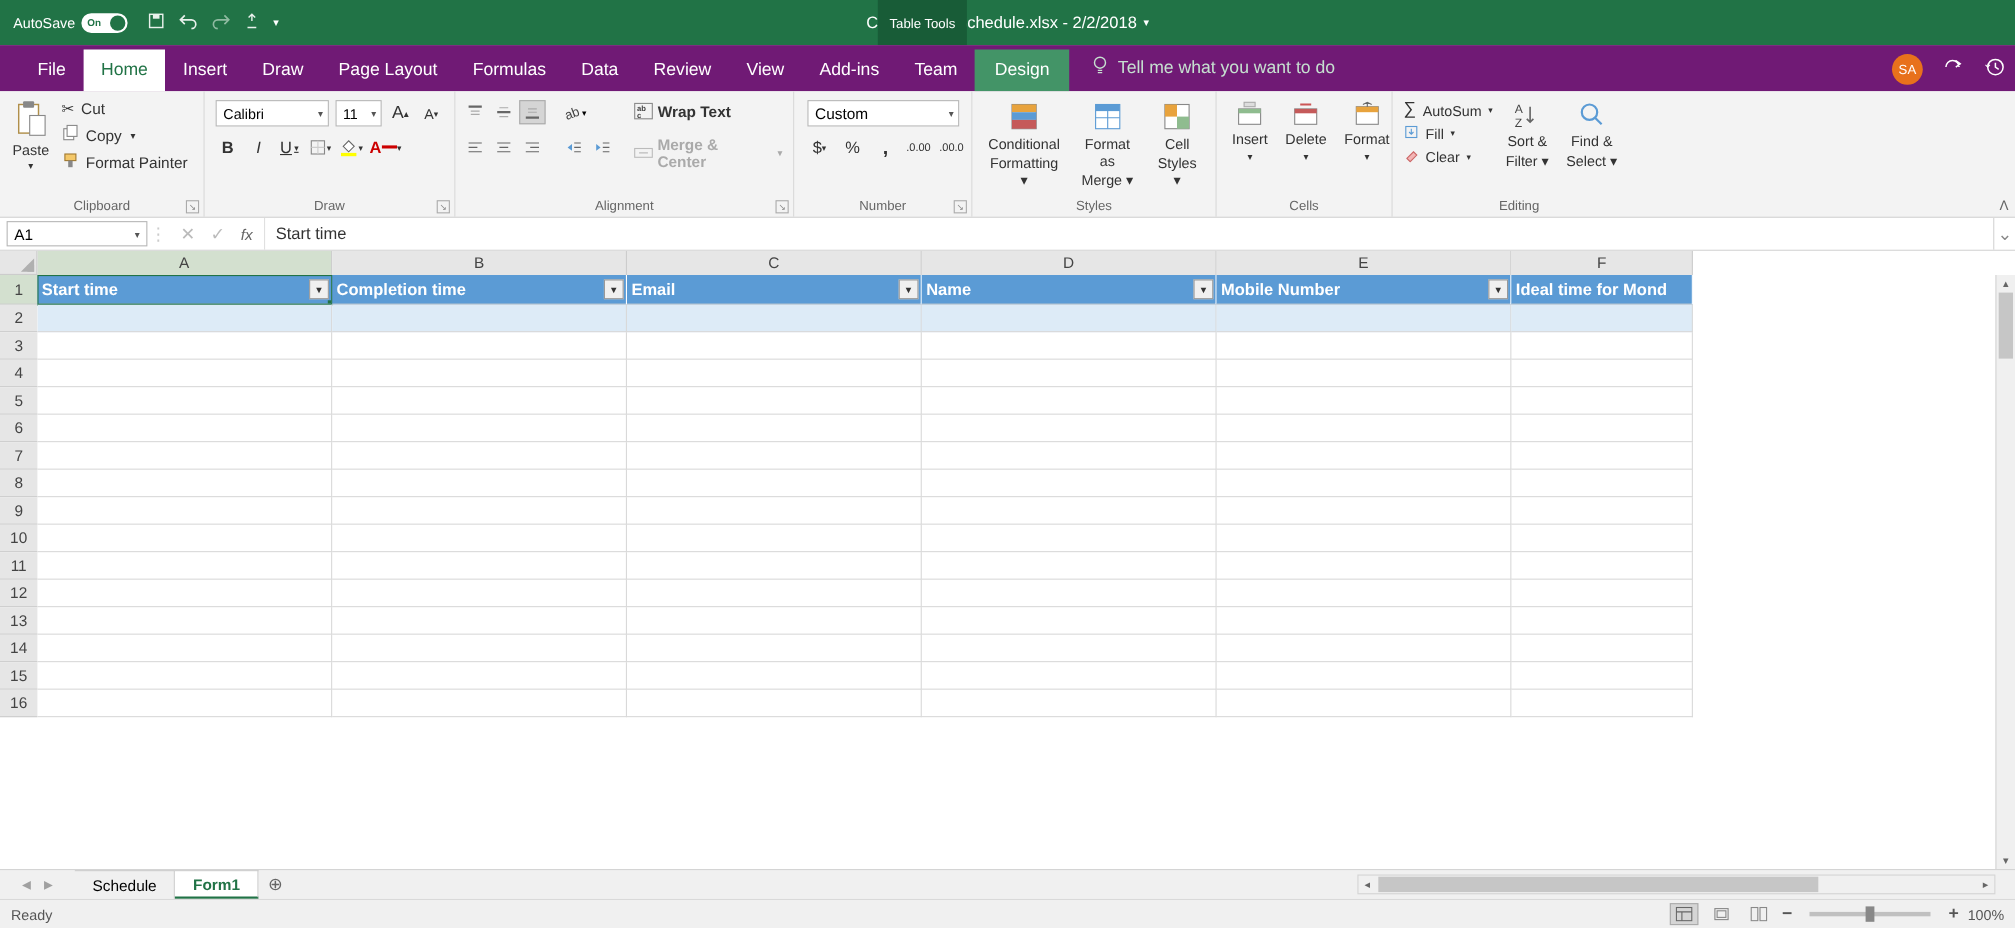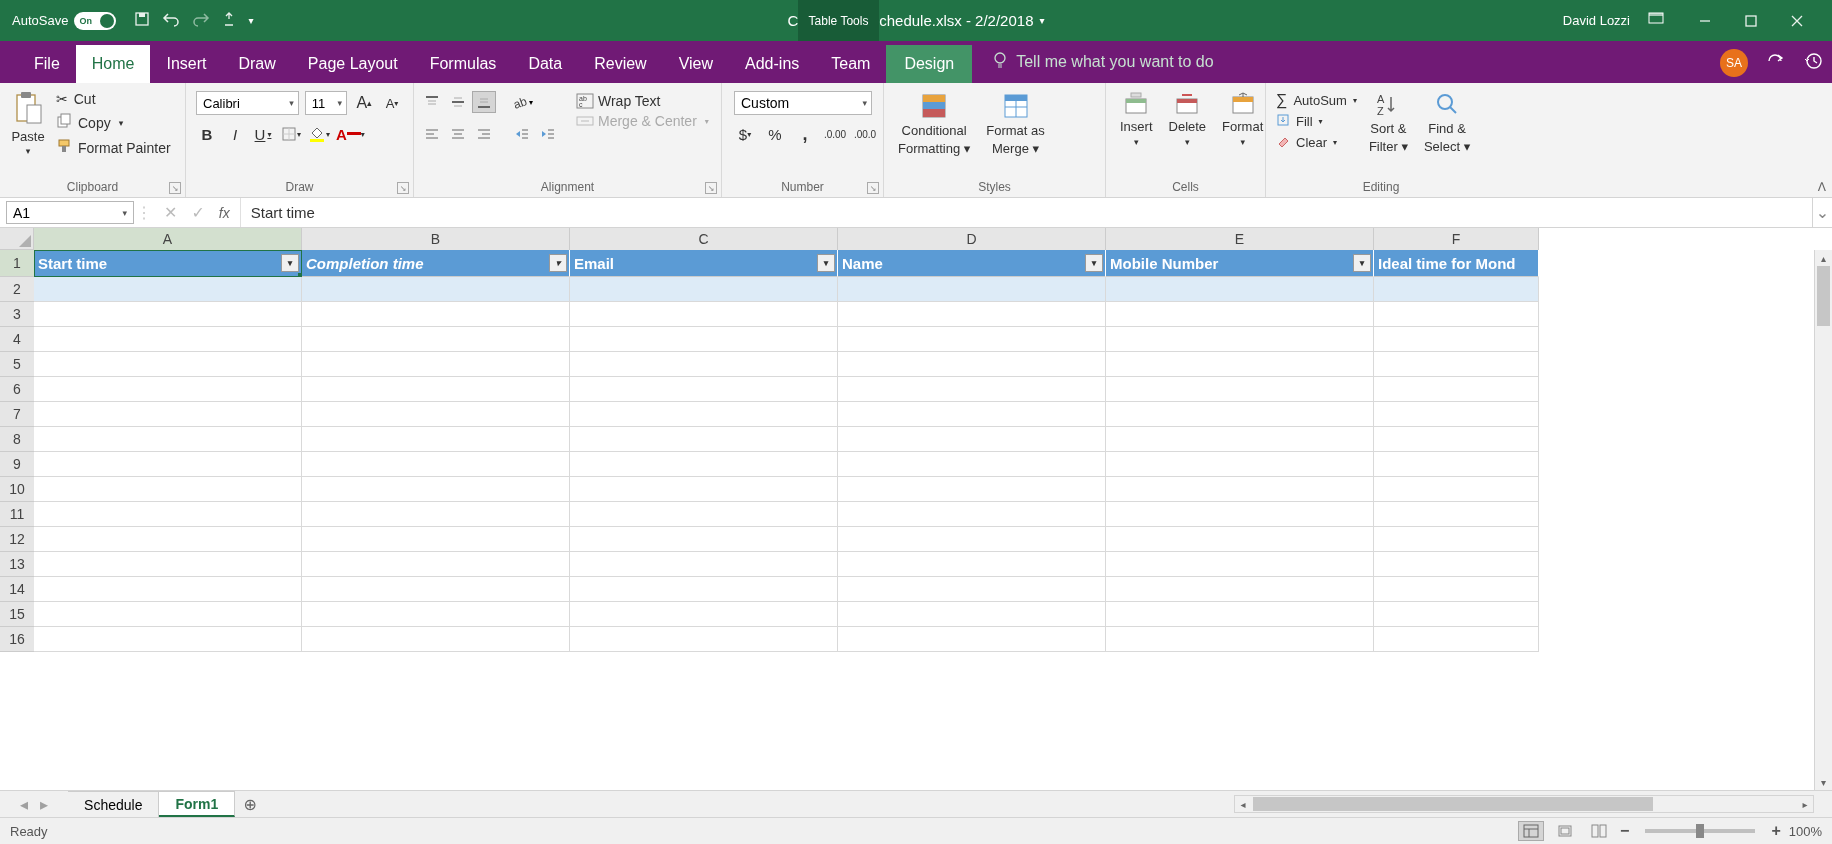--- a/index.html
+++ b/index.html
@@ -152,44 +152,20 @@
     <span><svg width="14" height="16" viewBox="0 0 14 16">
           <path d="M7 2 v6 M4 5 l3 -3 l3 3 M3 14 h8" stroke="#fff" fill="none" stroke-width="1.3"></path>
         </svg></span>
     <span style="font-size:10px;">▾</span>
   </div>
   <div class="title-center">
     <span class="doc">Conference Schedule.xlsx - 2/2/2018</span>
     <span class="caret">▾</span>
   </div>
   <div class="tabletools">Table Tools</div>
-  <div class="titlebar-right">
-    <span>David Lozzi</span>
-    <span><svg width="16" height="14" viewBox="0 0 16 14">
-          <rect x="1" y="1" width="14" height="10" fill="none" stroke="#fff"></rect>
-          <rect x="1" y="1" width="14" height="3" fill="#fff" opacity=".6"></rect>
-        </svg></span>
-    <div class="winbtns">
-      <div class="winbtn">
-          <svg width="12" height="12">
-            <line x1="1" y1="6" x2="11" y2="6" stroke="#fff" stroke-width="1.3"></line>
-          </svg>
-        </div>
-      <div class="winbtn">
-          <svg width="12" height="12">
-            <rect x="1" y="1" width="10" height="10" fill="none" stroke="#fff" stroke-width="1.3"></rect>
-          </svg>
-        </div>
-      <div class="winbtn">
-          <svg width="12" height="12">
-            <path d="M1 1 L11 11 M11 1 L1 11" stroke="#fff" stroke-width="1.3"></path>
-          </svg>
-        </div>
-    </div>
-  </div>
 </div>
 
 <div class="tabstrip">
   <div class="rtab">File</div>
   <div class="rtab active">Home</div>
   <div class="rtab">Insert</div>
   <div class="rtab">Draw</div>
   <div class="rtab">Page Layout</div>
   <div class="rtab">Formulas</div>
   <div class="rtab">Data</div>
@@ -371,21 +347,21 @@
           <div class="align-btn">
               <svg width="16" height="14">
                 <path d="M2 4 l4 3 l-4 3" fill="#5b9bd5"></path>
                 <line x1="8" y1="3" x2="14" y2="3" stroke="#666"></line>
                 <line x1="8" y1="7" x2="14" y2="7" stroke="#666"></line>
                 <line x1="8" y1="11" x2="14" y2="11" stroke="#666"></line>
               </svg>
             </div>
         </div>
       </div>
-      <div style="display:flex;flex-direction:column;padding-top:4px;">
+      <div style="display:flex;flex-direction:column;gap:10px;padding-top:4px;font-weight:bold;">
         <div class="wrap-btn">
             <svg width="18" height="16">
               <rect x="1" y="1" width="16" height="14" fill="none" stroke="#888"></rect>
               <text x="3" y="8" font-size="7" fill="#444">ab</text>
               <text x="3" y="14" font-size="7" fill="#444">c</text>
             </svg>
             <span>Wrap Text</span>
           </div>
         <div class="merge-btn">
             <svg width="18" height="16">
@@ -441,20 +417,29 @@
       </div>
       <div class="bigbtn">
         <svg width="30" height="30">
             <rect x="4" y="4" width="22" height="22" fill="#fff" stroke="#5b9bd5"></rect>
             <rect x="4" y="4" width="22" height="6" fill="#5b9bd5"></rect>
             <line x1="4" y1="16" x2="26" y2="16" stroke="#5b9bd5"></line>
             <line x1="15" y1="10" x2="15" y2="26" stroke="#5b9bd5"></line>
           </svg>
         <span>Format as</span>
         <span><span>Merge</span> ▾</span>
+      </div>
+      <div class="bigbtn">
+        <svg width="30" height="30">
+            <rect x="4" y="4" width="22" height="22" fill="#fff" stroke="#888"></rect>
+            <rect x="4" y="4" width="11" height="11" fill="#e8a33d"></rect>
+            <rect x="15" y="15" width="11" height="11" fill="#8fbc8f"></rect>
+          </svg>
+        <span>Cell</span>
+        <span><span>Styles</span> ▾</span>
       </div>
     </div>
     <div class="rgroup-label">Styles</div>
   </div>
 
   <div class="rgroup" style="width:160px;">
     <div class="rgroup-body">
       <div class="bigbtn">
         <svg width="26" height="26">
             <rect x="3" y="8" width="20" height="14" fill="#fff" stroke="#888"></rect>
@@ -585,21 +570,21 @@
           <div class="rowhdr">16</div>
         </div>
       <div class="grid-main">
         <div class="grid-inner" id="grid-inner">
             <div class="datarow hdr-datarow">
               <div class="cell thdr sel-cell" style="width: 268px;">
                 <span>Start time</span>
                 <div class="filter">▾</div>
                 <div class="sel-handle"></div>
               </div>
-              <div class="cell thdr" style="width: 268px; font-style: italic;">
+              <div class="cell thdr" style="width: 268px;">
                 <span>Completion time</span>
                 <div class="filter">▾</div>
               </div>
               <div class="cell thdr" style="width: 268px;">
                 <span>Email</span>
                 <div class="filter">▾</div>
               </div>
               <div class="cell thdr" style="width: 268px;">
                 <span>Name</span>
                 <div class="filter">▾</div>

